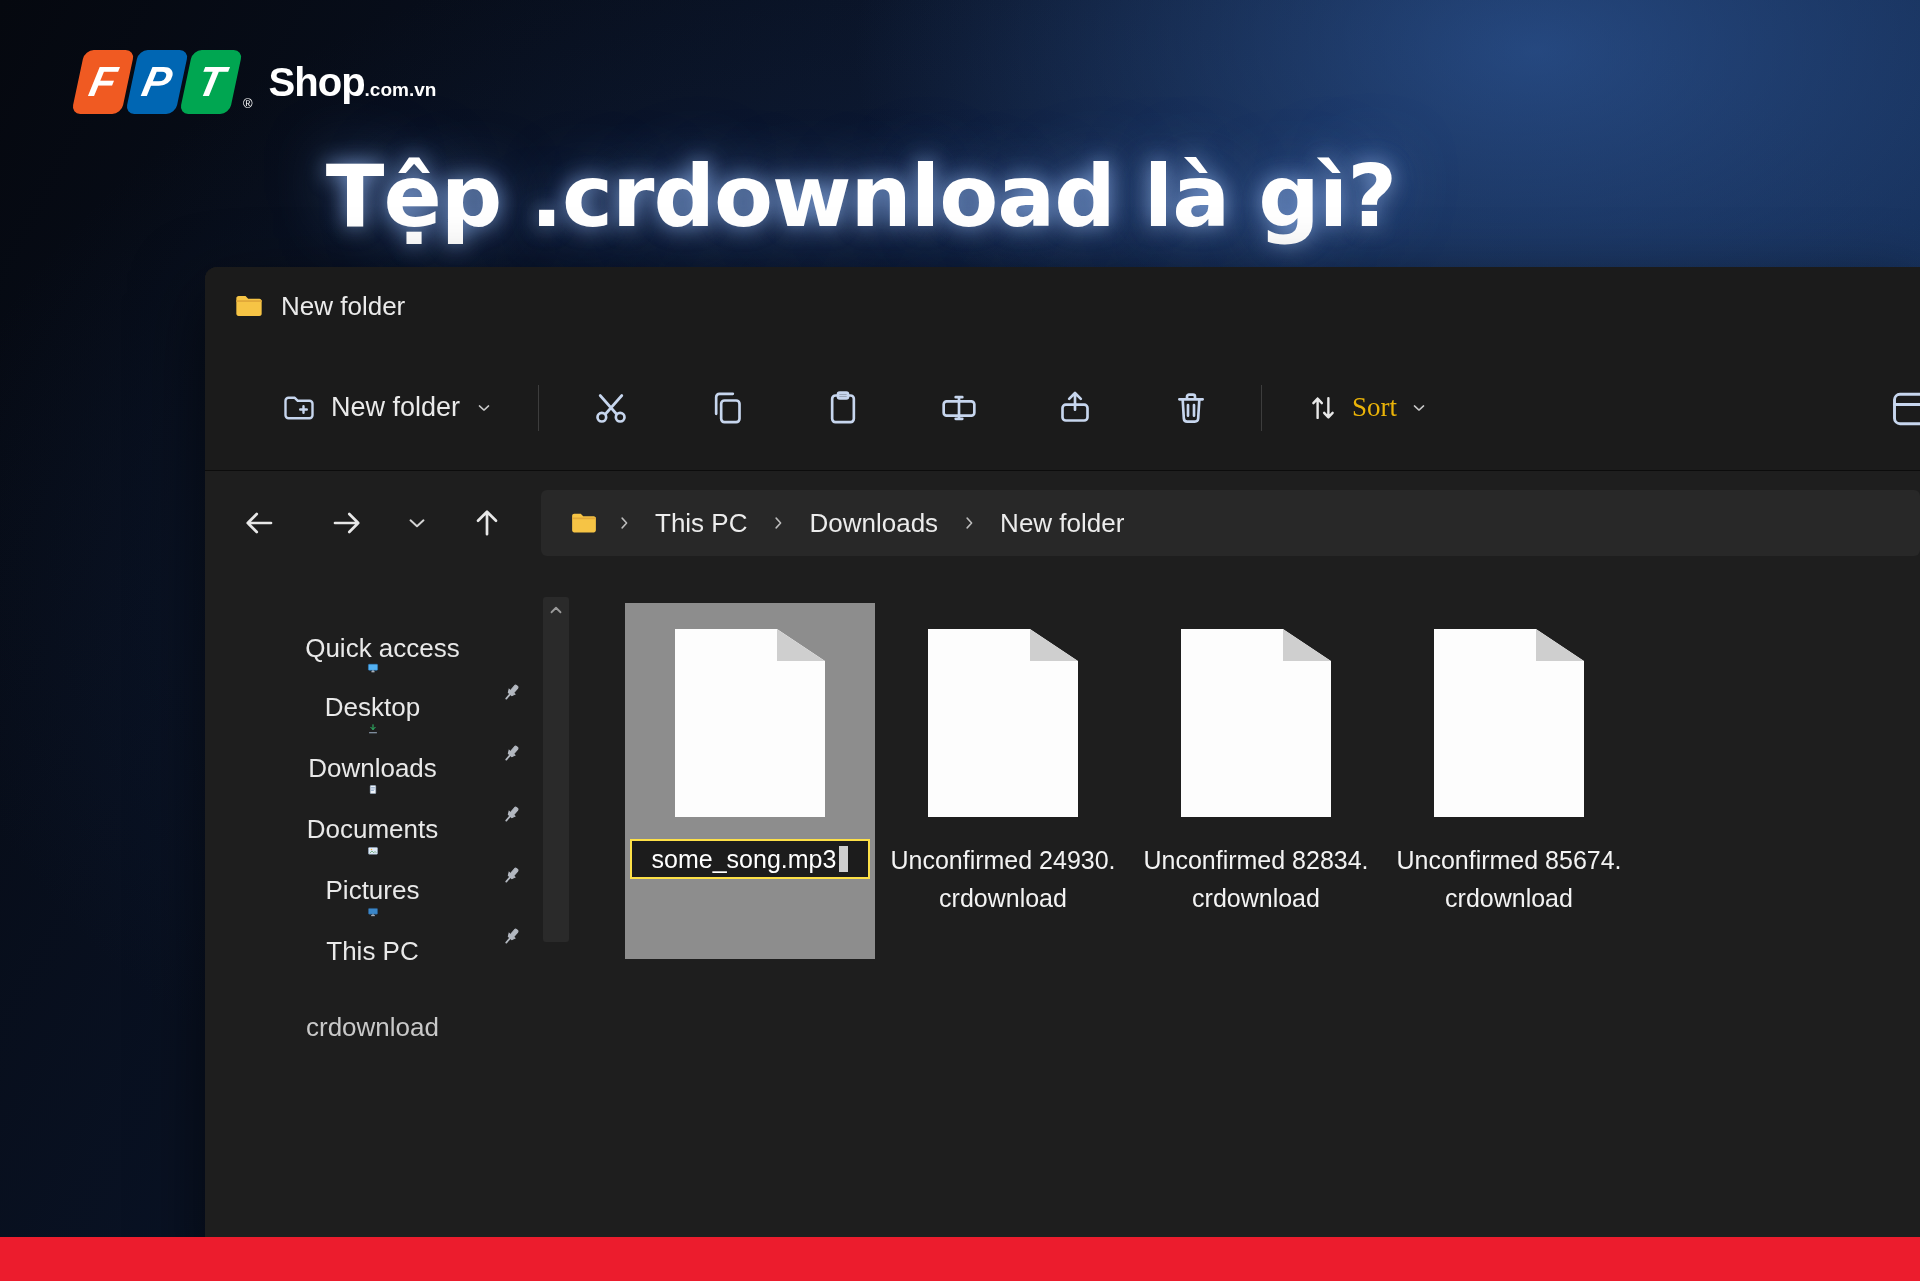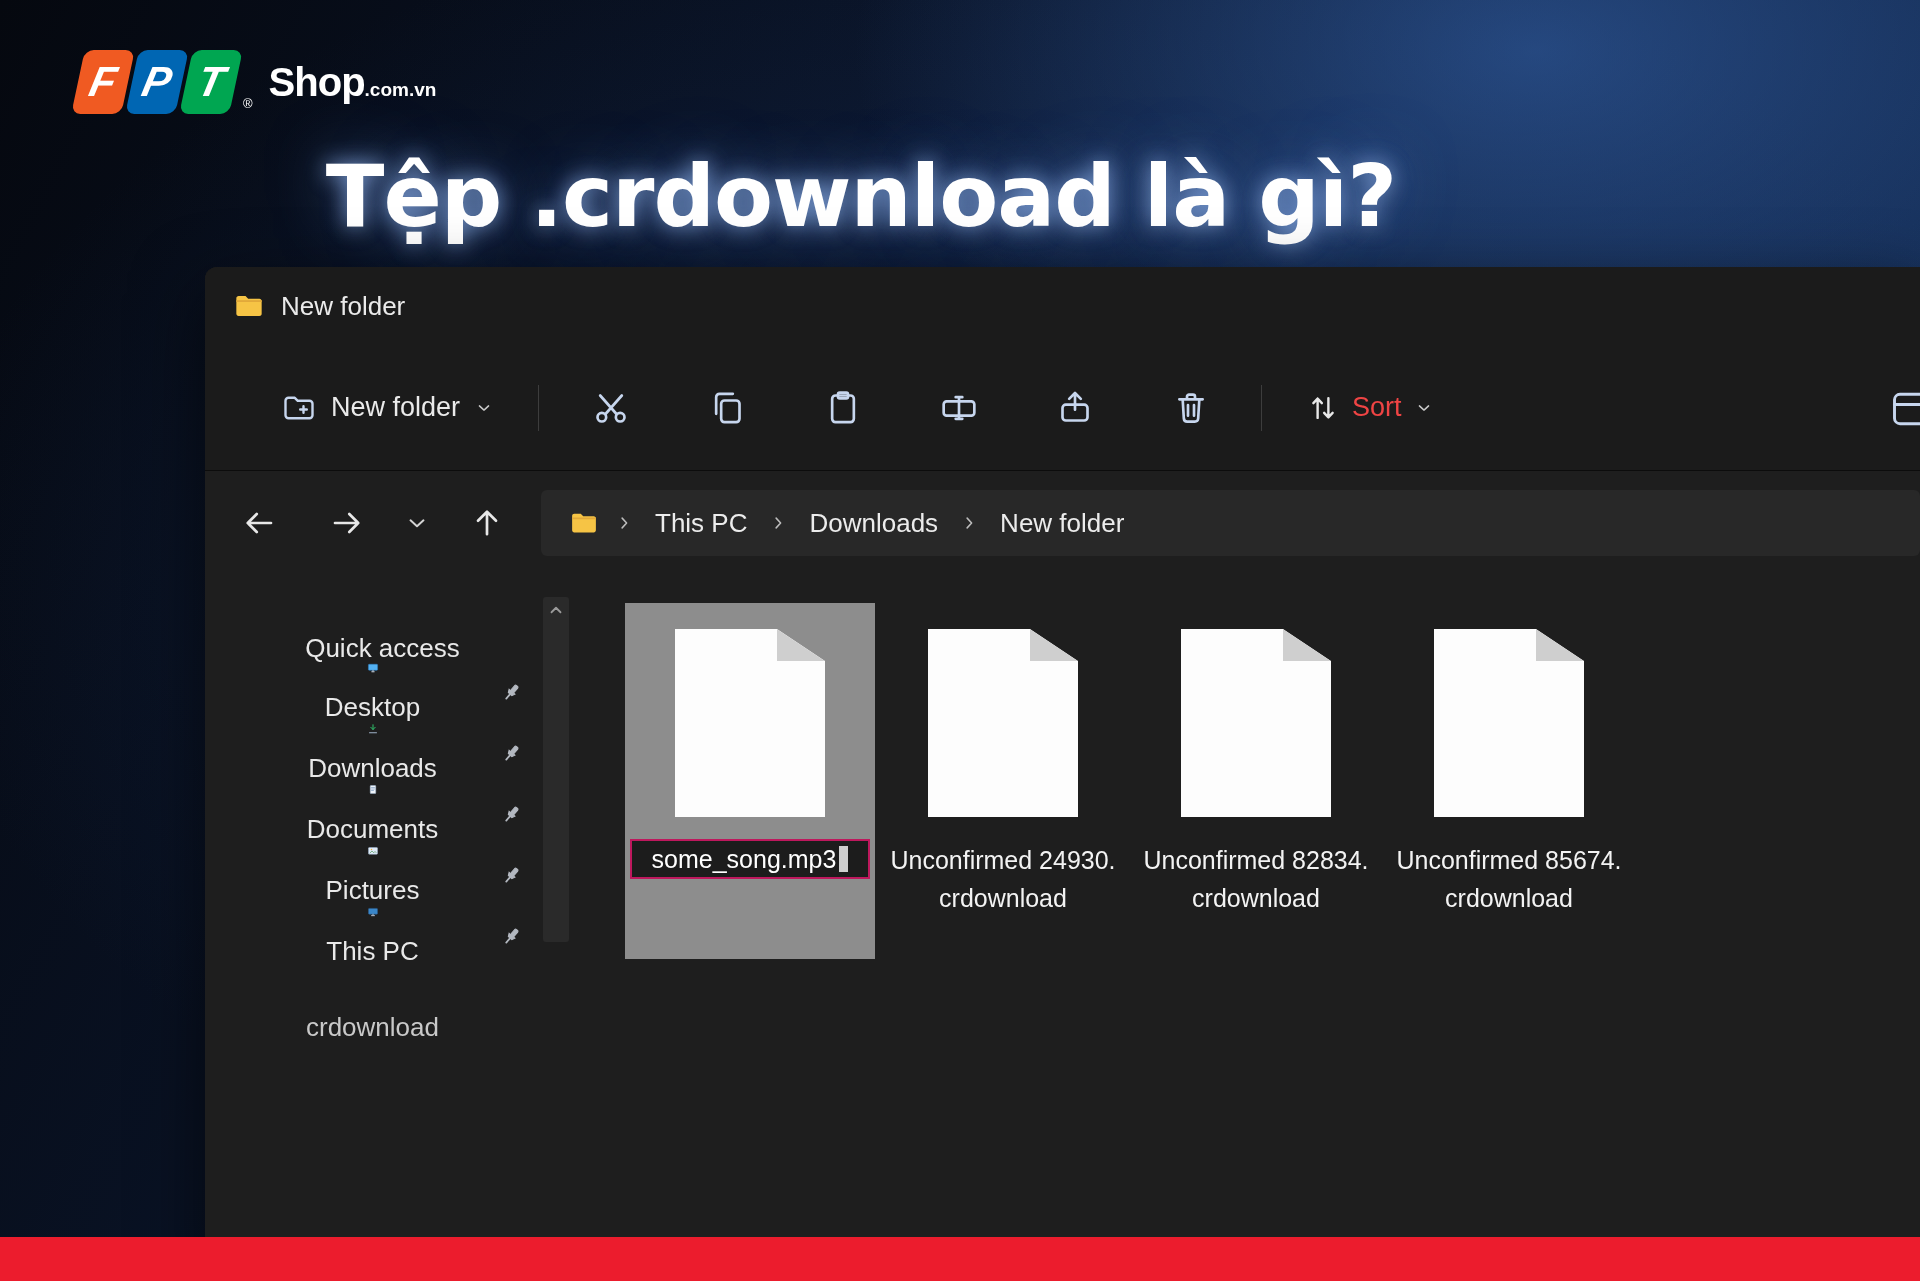--- a/index.html
+++ b/index.html
@@ -44,21 +44,21 @@
   .win-title{font-size:26px;color:#eaeaea;}
 
   .toolbar{position:absolute;left:0;top:78px;width:100%;height:126px;
     display:flex;align-items:center;box-sizing:border-box;border-bottom:1px solid #0c0c0c;background:#1b1b1b;}
   .newfolder-btn{display:flex;align-items:center;gap:14px;margin-left:58px;padding:14px 18px;border-radius:6px;}
   .newfolder-label{font-size:27px;color:#eaeaea;}
   .tb-sep{width:1px;height:46px;background:#3d3d3d;margin-left:26px;}
   .tb-btn{width:88px;height:64px;display:flex;align-items:center;justify-content:center;margin-left:28px;border-radius:6px;}
   .tb-btn:first-of-type{margin-left:40px;}
   .sort-btn{display:flex;align-items:center;gap:12px;margin-left:24px;padding:14px 20px;border-radius:6px;}
-  .sort-label{font-size:27px;color:#ef4444;}
+  .sort-label{font-size:27px;color:#eab308;font-family:Liberation Serif, serif;}
   .tb-right-partial{position:absolute;left:1678px;top:42px;}
 
   .navrow{position:absolute;left:0;top:204px;width:100%;height:104px;display:flex;align-items:center;background:#1e1e1e;}
   .nav-btn{width:56px;height:56px;display:flex;align-items:center;justify-content:center;border-radius:6px;}
   .nav-back{margin-left:26px;}
   .nav-fwd{margin-left:32px;}
   .nav-chev{margin-left:14px;}
   .nav-up{margin-left:14px;}
   .crumbbar{display:flex;align-items:center;background:#282828;border-radius:6px;
     height:66px;margin-left:26px;flex:1;padding-left:28px;gap:16px;}
@@ -80,21 +80,21 @@
   
   .content{position:absolute;left:380px;top:0;right:0;bottom:0;}
   .tile{position:absolute;top:28px;width:250px;display:flex;flex-direction:column;align-items:center;}
   .tile.selected{background:#8d8d8d;height:356px;}
   .page-icon{position:relative;margin-top:26px;width:150px;height:188px;background:#fdfdfd;
     clip-path:polygon(0 0,68% 0,100% 17%,100% 100%,0 100%);}
   .fold{position:absolute;left:102px;top:0;width:48px;height:32px;background:#cfcfcf;
     clip-path:polygon(0 0,100% 100%,0 100%);}
   .tile-label{margin-top:24px;width:232px;text-align:center;font-size:25px;line-height:38px;
     color:#f3f3f3;word-break:break-all;overflow-wrap:anywhere;}
-  .rename-box{margin-top:22px;width:236px;height:36px;background:#1c1c1c;border:2px solid #be185d;
+  .rename-box{margin-top:22px;width:236px;height:36px;background:#1c1c1c;border:2px solid #fde047;
     display:flex;align-items:center;justify-content:center;color:#fff;font-size:25px;}
   .caret{width:9px;height:26px;background:#cfcfcf;margin-left:3px;}
 
   
   .redbar{position:absolute;left:0;bottom:0;width:100%;height:44px;background:#ec1c2d;z-index:20;}
 </style>
 </head>
 <body>
 
 <div class="stage">

